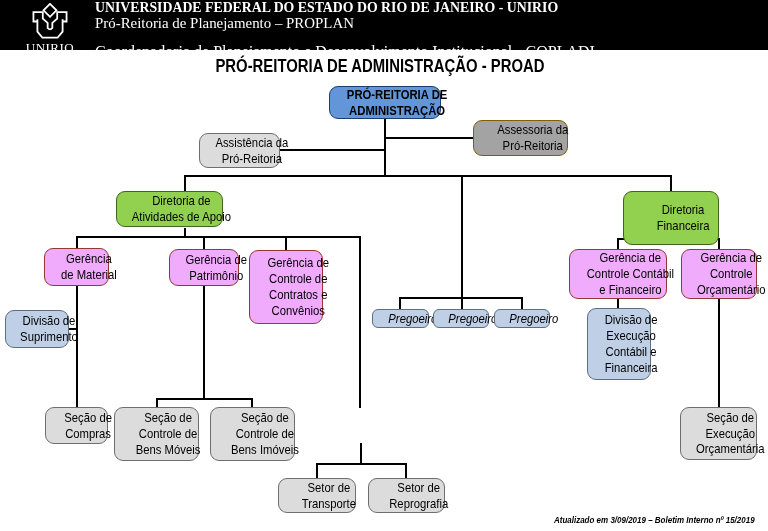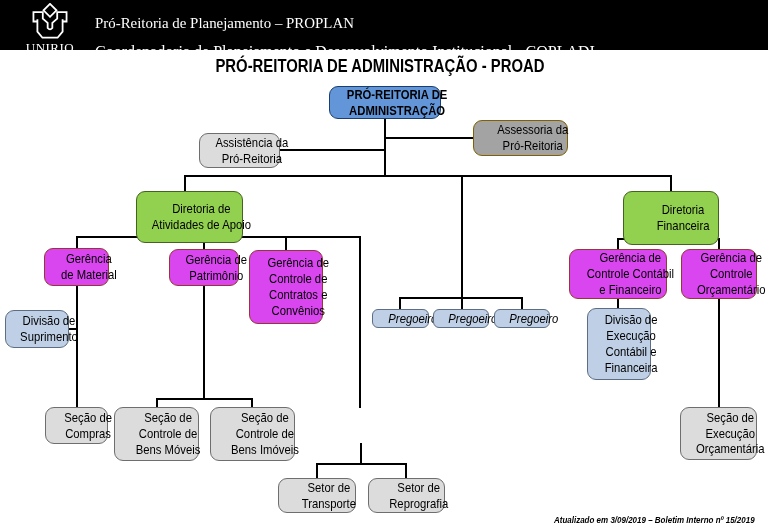--- a/index.html
+++ b/index.html
@@ -24,37 +24,38 @@
   
   .ln{position:absolute;background:#000;}
   
   .box{position:absolute;box-sizing:border-box;border:1.6px solid #000;border-radius:9px;
        display:flex;align-items:center;justify-content:center;text-align:center;
        font-size:13.3px;line-height:15.8px;color:#000;padding-left:24px;}
   .bt{flex:none;white-space:pre;transform:scaleX(0.85);transform-origin:center;}
   .c-blue {background:#6296d9;border-color:#1c3e6e;font-weight:bold;line-height:15.2px;}
   .c-yellow{background:#a3a3a3;border-color:#806000;}
   .c-green{background:#92d050;border-color:#44631f;}
-  .c-pink {background:#d946ef;border-color:#953735;}
+  .c-pink {background:#f0abfc;border-color:#953735;}
   .c-lblue{background:#bfd0e6;border-color:#5d6e84;}
   .c-gray {background:#dcdcdc;border-color:#6e6e6e;}
   .sm{border-radius:6px;border-width:1.4px;line-height:16px;font-style:italic;}
 </style>
 </head>
 <body>
 
 <div id="page">
 
   <div id="hdr">
     <svg id="logo" viewBox="0 0 100 100" aria-hidden="true">
       <path d="M50 1 L68 19 L50 37 L32 19 Z" fill="none" stroke="#fff" stroke-width="5"></path>
       <path d="M15 50 H4 V24 H30 V42 L43.5 54 V68 Q50 76 56.5 68 V54 L70 42 V24 H96 V50 H85" fill="none" stroke="#fff" stroke-width="5" stroke-linejoin="miter"></path>
       <path d="M15 44 V78 L29 95 H71 L85 78 V44" fill="none" stroke="#fff" stroke-width="5" stroke-linejoin="miter"></path>
     </svg>
     <div id="logotext">UNIRIO</div>
+    <div class="htxt" id="h1">UNIVERSIDADE FEDERAL DO ESTADO DO RIO DE JANEIRO - UNIRIO</div>
     <div class="htxt" id="h2">Pró-Reitoria de Planejamento – PROPLAN</div>
     <div class="htxt" id="h3">Coordenadoria de Planejamento e Desenvolvimento Institucional - COPLADI</div>
   </div>
 
   <div id="title">PRÓ-REITORIA DE ADMINISTRAÇÃO - PROAD</div>
 
   <div class="ln" style="left:384px;top:118px;width:2px;height:59px"></div>
   <div class="ln" style="left:385px;top:137px;width:89px;height:2px"></div>
   <div class="ln" style="left:279px;top:149px;width:107px;height:2px"></div>
   <div class="ln" style="left:184px;top:175px;width:488px;height:2px"></div>
@@ -92,21 +93,21 @@
 ADMINISTRAÇÃO</span>
     </div>
   <div class="box c-gray" style="left:199px;top:133px;width:81px;height:35px">
       <span class="bt">Assistência da
 Pró-Reitoria</span>
     </div>
   <div class="box c-yellow" style="left:473px;top:120px;width:95px;height:36px">
       <span class="bt">Assessoria da
 Pró-Reitoria</span>
     </div>
-  <div class="box c-green" style="left:136px;top:191px;width:107px;height:52px">
+  <div class="box c-green" style="left:116px;top:191px;width:107px;height:36px">
       <span class="bt">Diretoria de
 Atividades de Apoio</span>
     </div>
   <div class="box c-green" style="left:623px;top:191px;width:96px;height:54px">
       <span class="bt">Diretoria
 Financeira</span>
     </div>
   <div class="box c-pink" style="left:44px;top:248px;width:65px;height:38px">
       <span class="bt">Gerência
 de Material</span>

